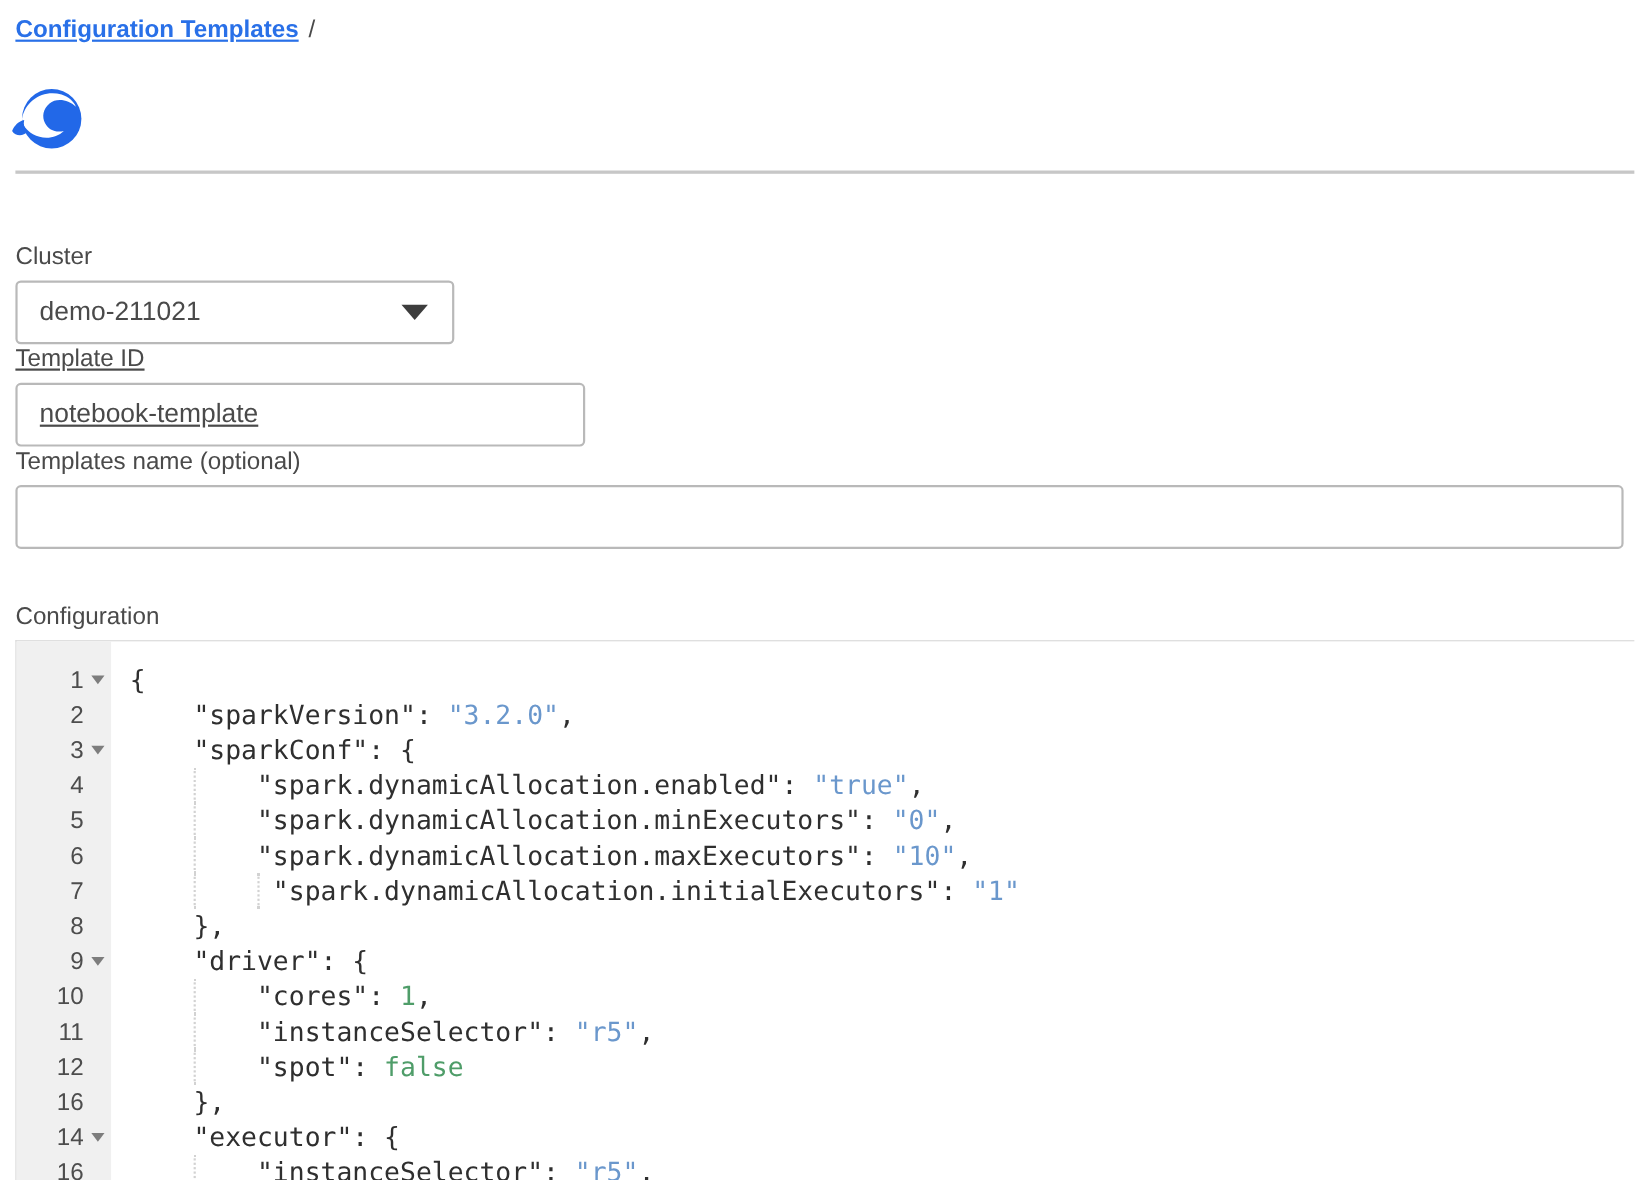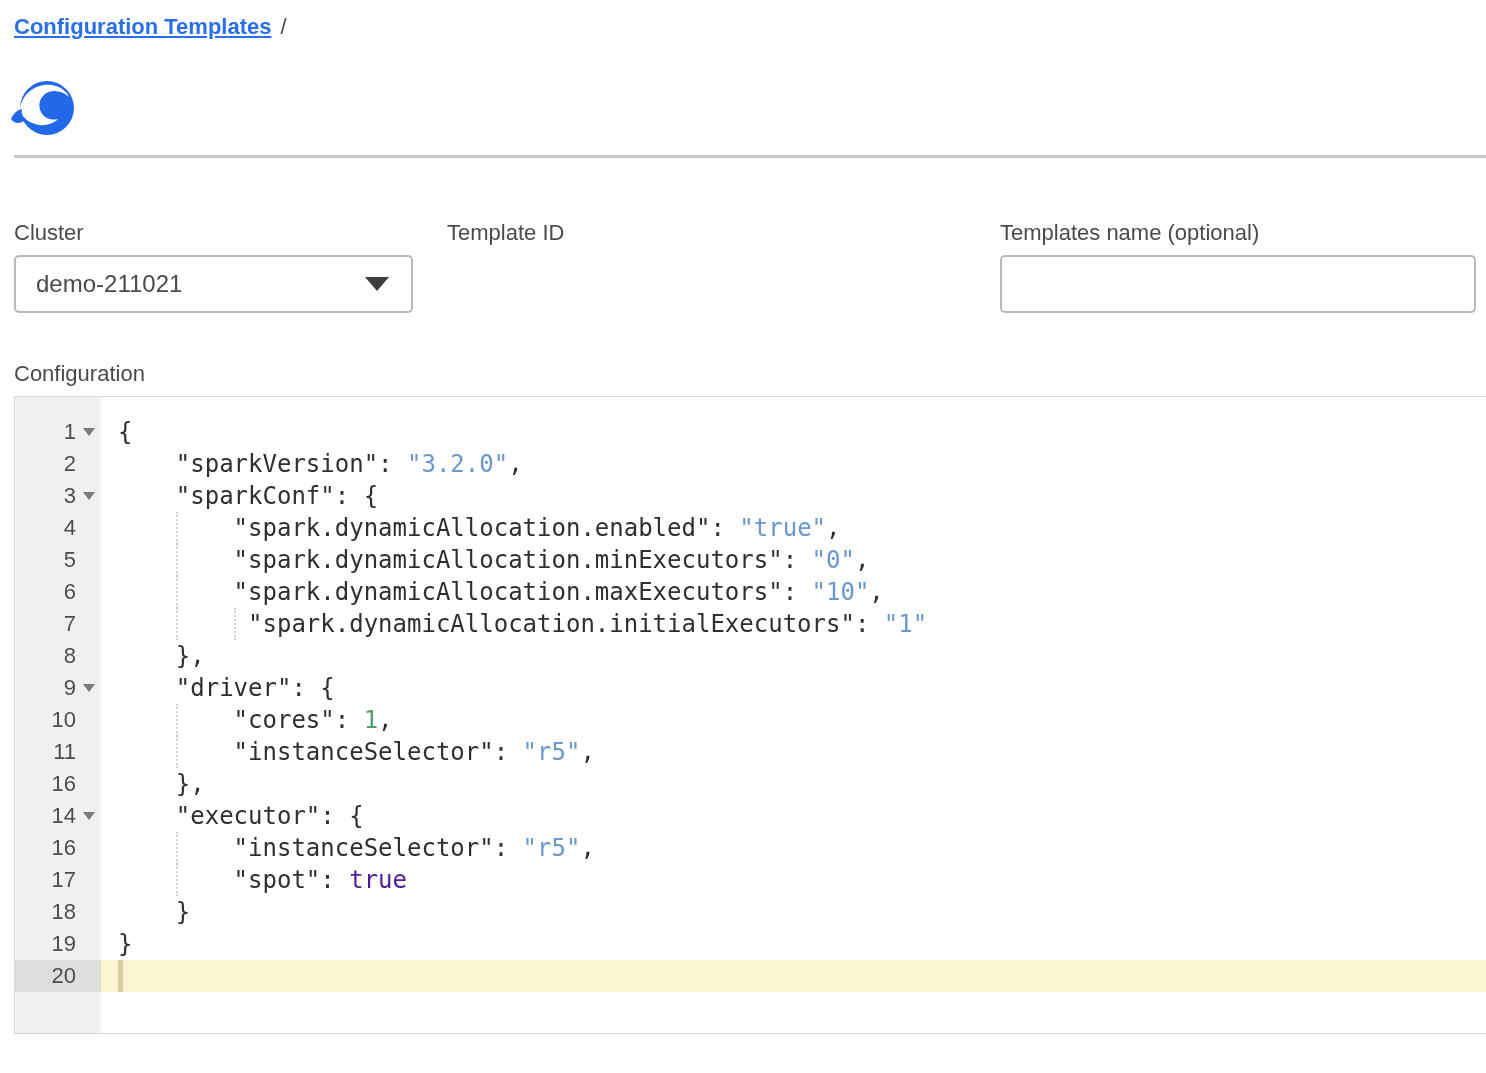--- a/index.html
+++ b/index.html
@@ -13,24 +13,24 @@
   
   .breadcrumb { margin: 14px 0 0 14px; font-size: 22px; }
   .breadcrumb a { color: #2970e8; font-weight: 700; text-decoration: underline; cursor: pointer; text-align: center; }
   .breadcrumb .sep { color: #4a4a4a; margin-left: 9px; font-weight: 400; }
   
   .header { display: flex; align-items: center; gap: 17px; margin: 38px 0 0 10px; height: 60px; }
   .logo { width: 66px; height: 58px; flex: none; }
   .page-title { font-size: 31px; font-weight: 700; color: #474747; margin: 0; }
   .divider { height: 3px; background: #c7c7c7; margin: 17px 0 0 14px; }
   
-  .form-row { display: flex; margin: 62px 10px 0 14px; }
+  .form-row { display: flex; margin: 62px 10px 0 14px; flex-direction: column; }
   .field { display: flex; flex-direction: column; }
   .field-cluster { width: 399px; margin-right: 34px; }
-  .field-template-id { width: 518px; margin-right: 35px; }
+  .field-template-id { width: 518px; margin-right: 35px; text-decoration: underline; }
   .field-template-name { flex: 1; }
   .field-label { font-size: 22px; color: #4a4a4a; margin-bottom: 9px; }
   .input, .selectbox {
     height: 58px; width: 100%;
     border: 2px solid #b9b9b9; border-radius: 5px;
     background: #fff; font-size: 24px; color: #4a4a4a;
     font-family: "Liberation Sans", sans-serif;
     padding: 0 20px; outline: none;
   }
   .selectbox { display: flex; align-items: center; justify-content: space-between; cursor: pointer; padding-right: 22px; }
@@ -94,20 +94,21 @@
   <div class="form-row">
     <div class="field field-cluster">
       <div class="field-label">Cluster</div>
       <div class="selectbox" role="combobox">
         <span>demo-211021</span>
         <span class="caret-down"></span>
       </div>
     </div>
     <div class="field field-template-id">
       <div class="field-label">Template ID</div>
+      <input class="input" type="text" value="notebook-template" style="">
     </div>
     <div class="field field-template-name">
       <div class="field-label">Templates name (optional)</div>
       <input class="input" type="text" value="" style="">
     </div>
   </div>
 
   <div class="config-label">Configuration</div>
 
   <div class="editor">
@@ -191,20 +192,27 @@
         </div>
         <div class="ed-row">
           <div class="gutter-cell">
             <span class="gutter-num">11</span>
             <span class="fold-slot"></span>
           </div>
           <div class="code-cell"><span class="indent-guide" style="left: calc(4ch + 17px);"></span><span class="code-text"><span style="color: rgb(47, 47, 47);">        "instanceSelector": </span><span style="color: rgb(106, 151, 204);">"r5"</span><span style="color: rgb(47, 47, 47);">,</span></span></div>
         </div>
         <div class="ed-row">
           <div class="gutter-cell">
+            <span class="gutter-num">12</span>
+            <span class="fold-slot"></span>
+          </div>
+          <div class="code-cell"><span class="indent-guide" style="left: calc(4ch + 17px);"></span><span class="code-text"><span style="color: rgb(47, 47, 47);">        "spot": </span><span style="color: rgb(79, 157, 105);">false</span></span></div>
+        </div>
+        <div class="ed-row">
+          <div class="gutter-cell">
             <span class="gutter-num">16</span>
             <span class="fold-slot"></span>
           </div>
           <div class="code-cell"><span class="code-text"><span style="color: rgb(47, 47, 47);">    },</span></span></div>
         </div>
         <div class="ed-row">
           <div class="gutter-cell">
             <span class="gutter-num">14</span>
             <span class="fold-slot">
               <span class="fold-arrow"></span>

